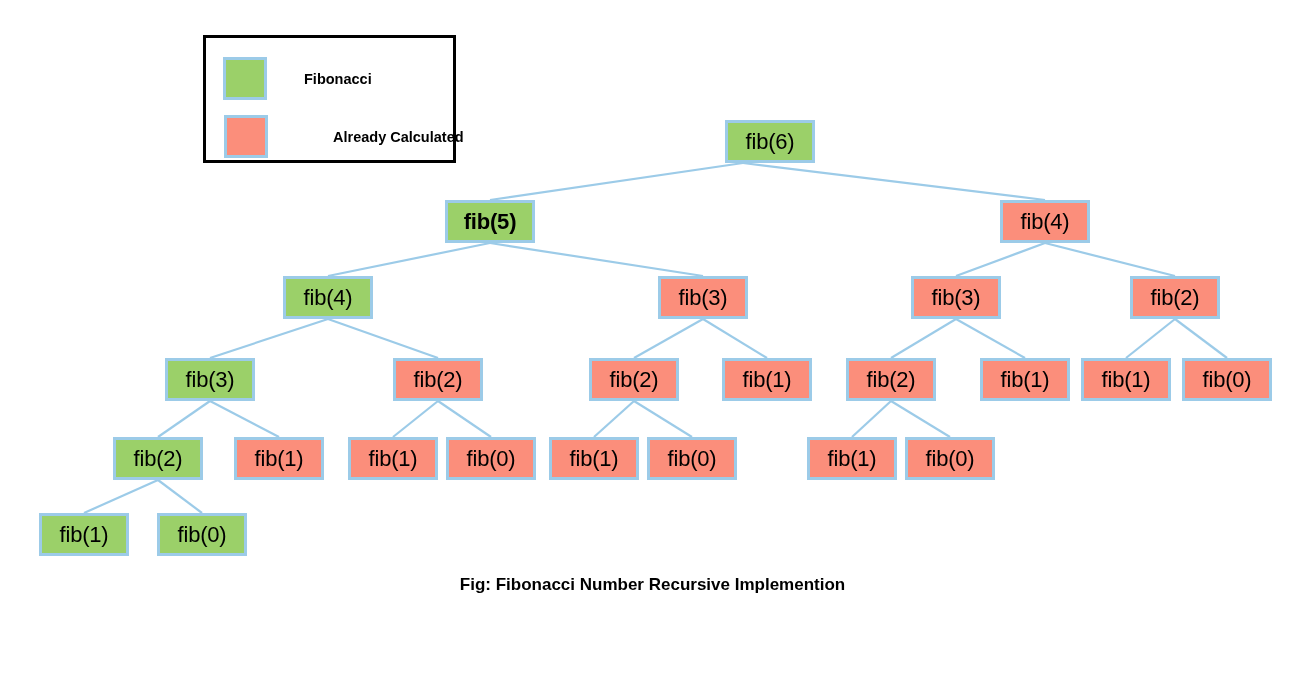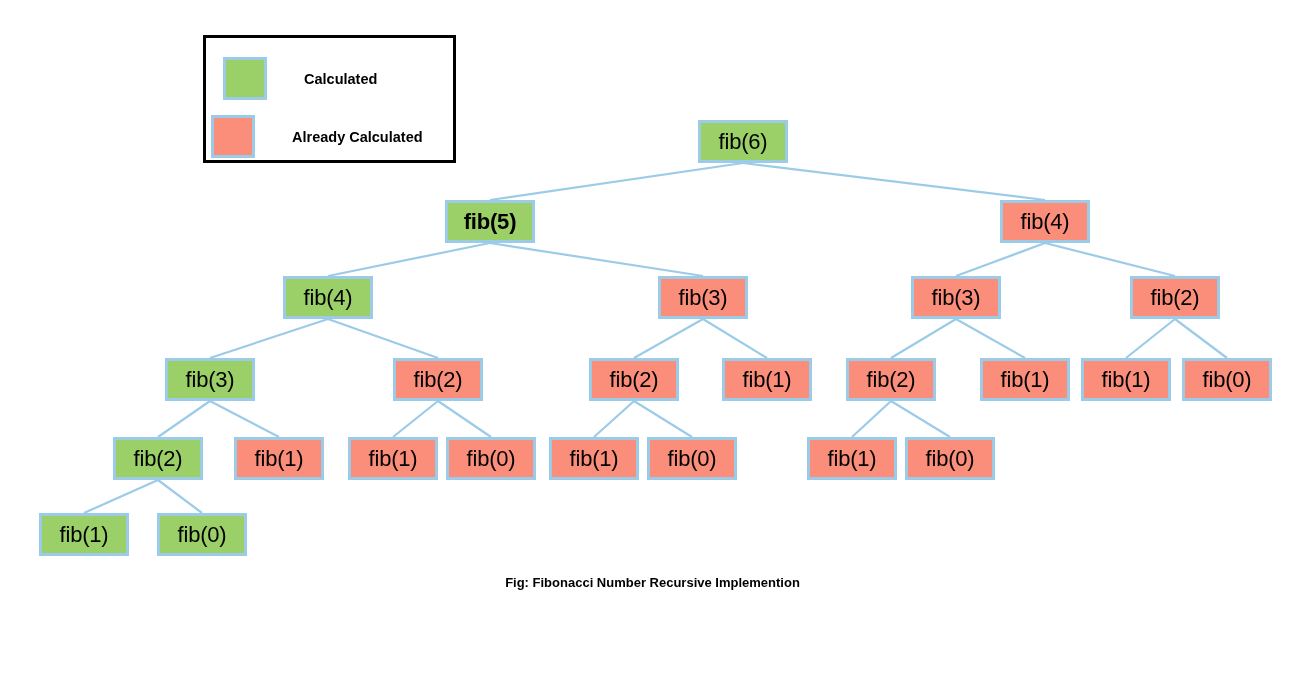--- a/index.html
+++ b/index.html
@@ -76,21 +76,21 @@
     color: #000000;
     white-space: nowrap;
   }
   #caption {
     position: absolute;
     left: 0;
     top: 575px;
     width: 1305px;
     text-align: center;
     font-family: "Liberation Sans", sans-serif;
-    font-size: 13px;
+    font-size: 17px;
     font-weight: bold;
     color: #000000;
   }
 </style>
 </head>
 <body>
 
 <div id="canvas">
 
   <svg id="edge-layer" viewBox="0 0 1305 676" width="1305" height="676">
@@ -114,21 +114,21 @@
       <line x1="438" y1="401" x2="491" y2="437" stroke="#9ccbe8" stroke-width="2.2"></line>
       <line x1="634" y1="401" x2="594" y2="437" stroke="#9ccbe8" stroke-width="2.2"></line>
       <line x1="634" y1="401" x2="692" y2="437" stroke="#9ccbe8" stroke-width="2.2"></line>
       <line x1="891" y1="401" x2="852" y2="437" stroke="#9ccbe8" stroke-width="2.2"></line>
       <line x1="891" y1="401" x2="950" y2="437" stroke="#9ccbe8" stroke-width="2.2"></line>
       <line x1="158" y1="480" x2="84" y2="513" stroke="#9ccbe8" stroke-width="2.2"></line>
       <line x1="158" y1="480" x2="202" y2="513" stroke="#9ccbe8" stroke-width="2.2"></line>
     </svg>
 
   <div id="node-layer">
-      <div class="node necessary" style="left: 698px; top: 120px; width: 90px; height: 43px;">
+      <div class="node necessary" style="left: 725px; top: 120px; width: 90px; height: 43px;">
         <span>fib(6)</span>
       </div>
       <div class="node necessary" style="left: 445px; top: 200px; width: 90px; height: 43px; font-weight: bold;">
         <span>fib(5)</span>
       </div>
       <div class="node calculated" style="left: 1000px; top: 200px; width: 90px; height: 43px;">
         <span>fib(4)</span>
       </div>
       <div class="node necessary" style="left: 283px; top: 276px; width: 90px; height: 43px;">
         <span>fib(4)</span>
@@ -194,23 +194,23 @@
         <span>fib(1)</span>
       </div>
       <div class="node necessary" style="left: 157px; top: 513px; width: 90px; height: 43px;">
         <span>fib(0)</span>
       </div>
     </div>
 
   <div id="legend">
     <div class="legend-row" style="left:17px; top:19px;">
       <span class="legend-swatch necessary"></span>
-      <span class="legend-label">Calculated</span>
+      <span class="legend-label">Fibonacci</span>
     </div>
-    <div class="legend-row" style="left:5px; top:77px;">
+    <div class="legend-row" style="left:18px; top:77px;gap:28px;">
       <span class="legend-swatch calculated"></span>
       <span class="legend-label">Already Calculated</span>
     </div>
   </div>
 
   <div id="caption">Fig: Fibonacci Number Recursive Implemention</div>
 
 </div>
 
 </body></html>

